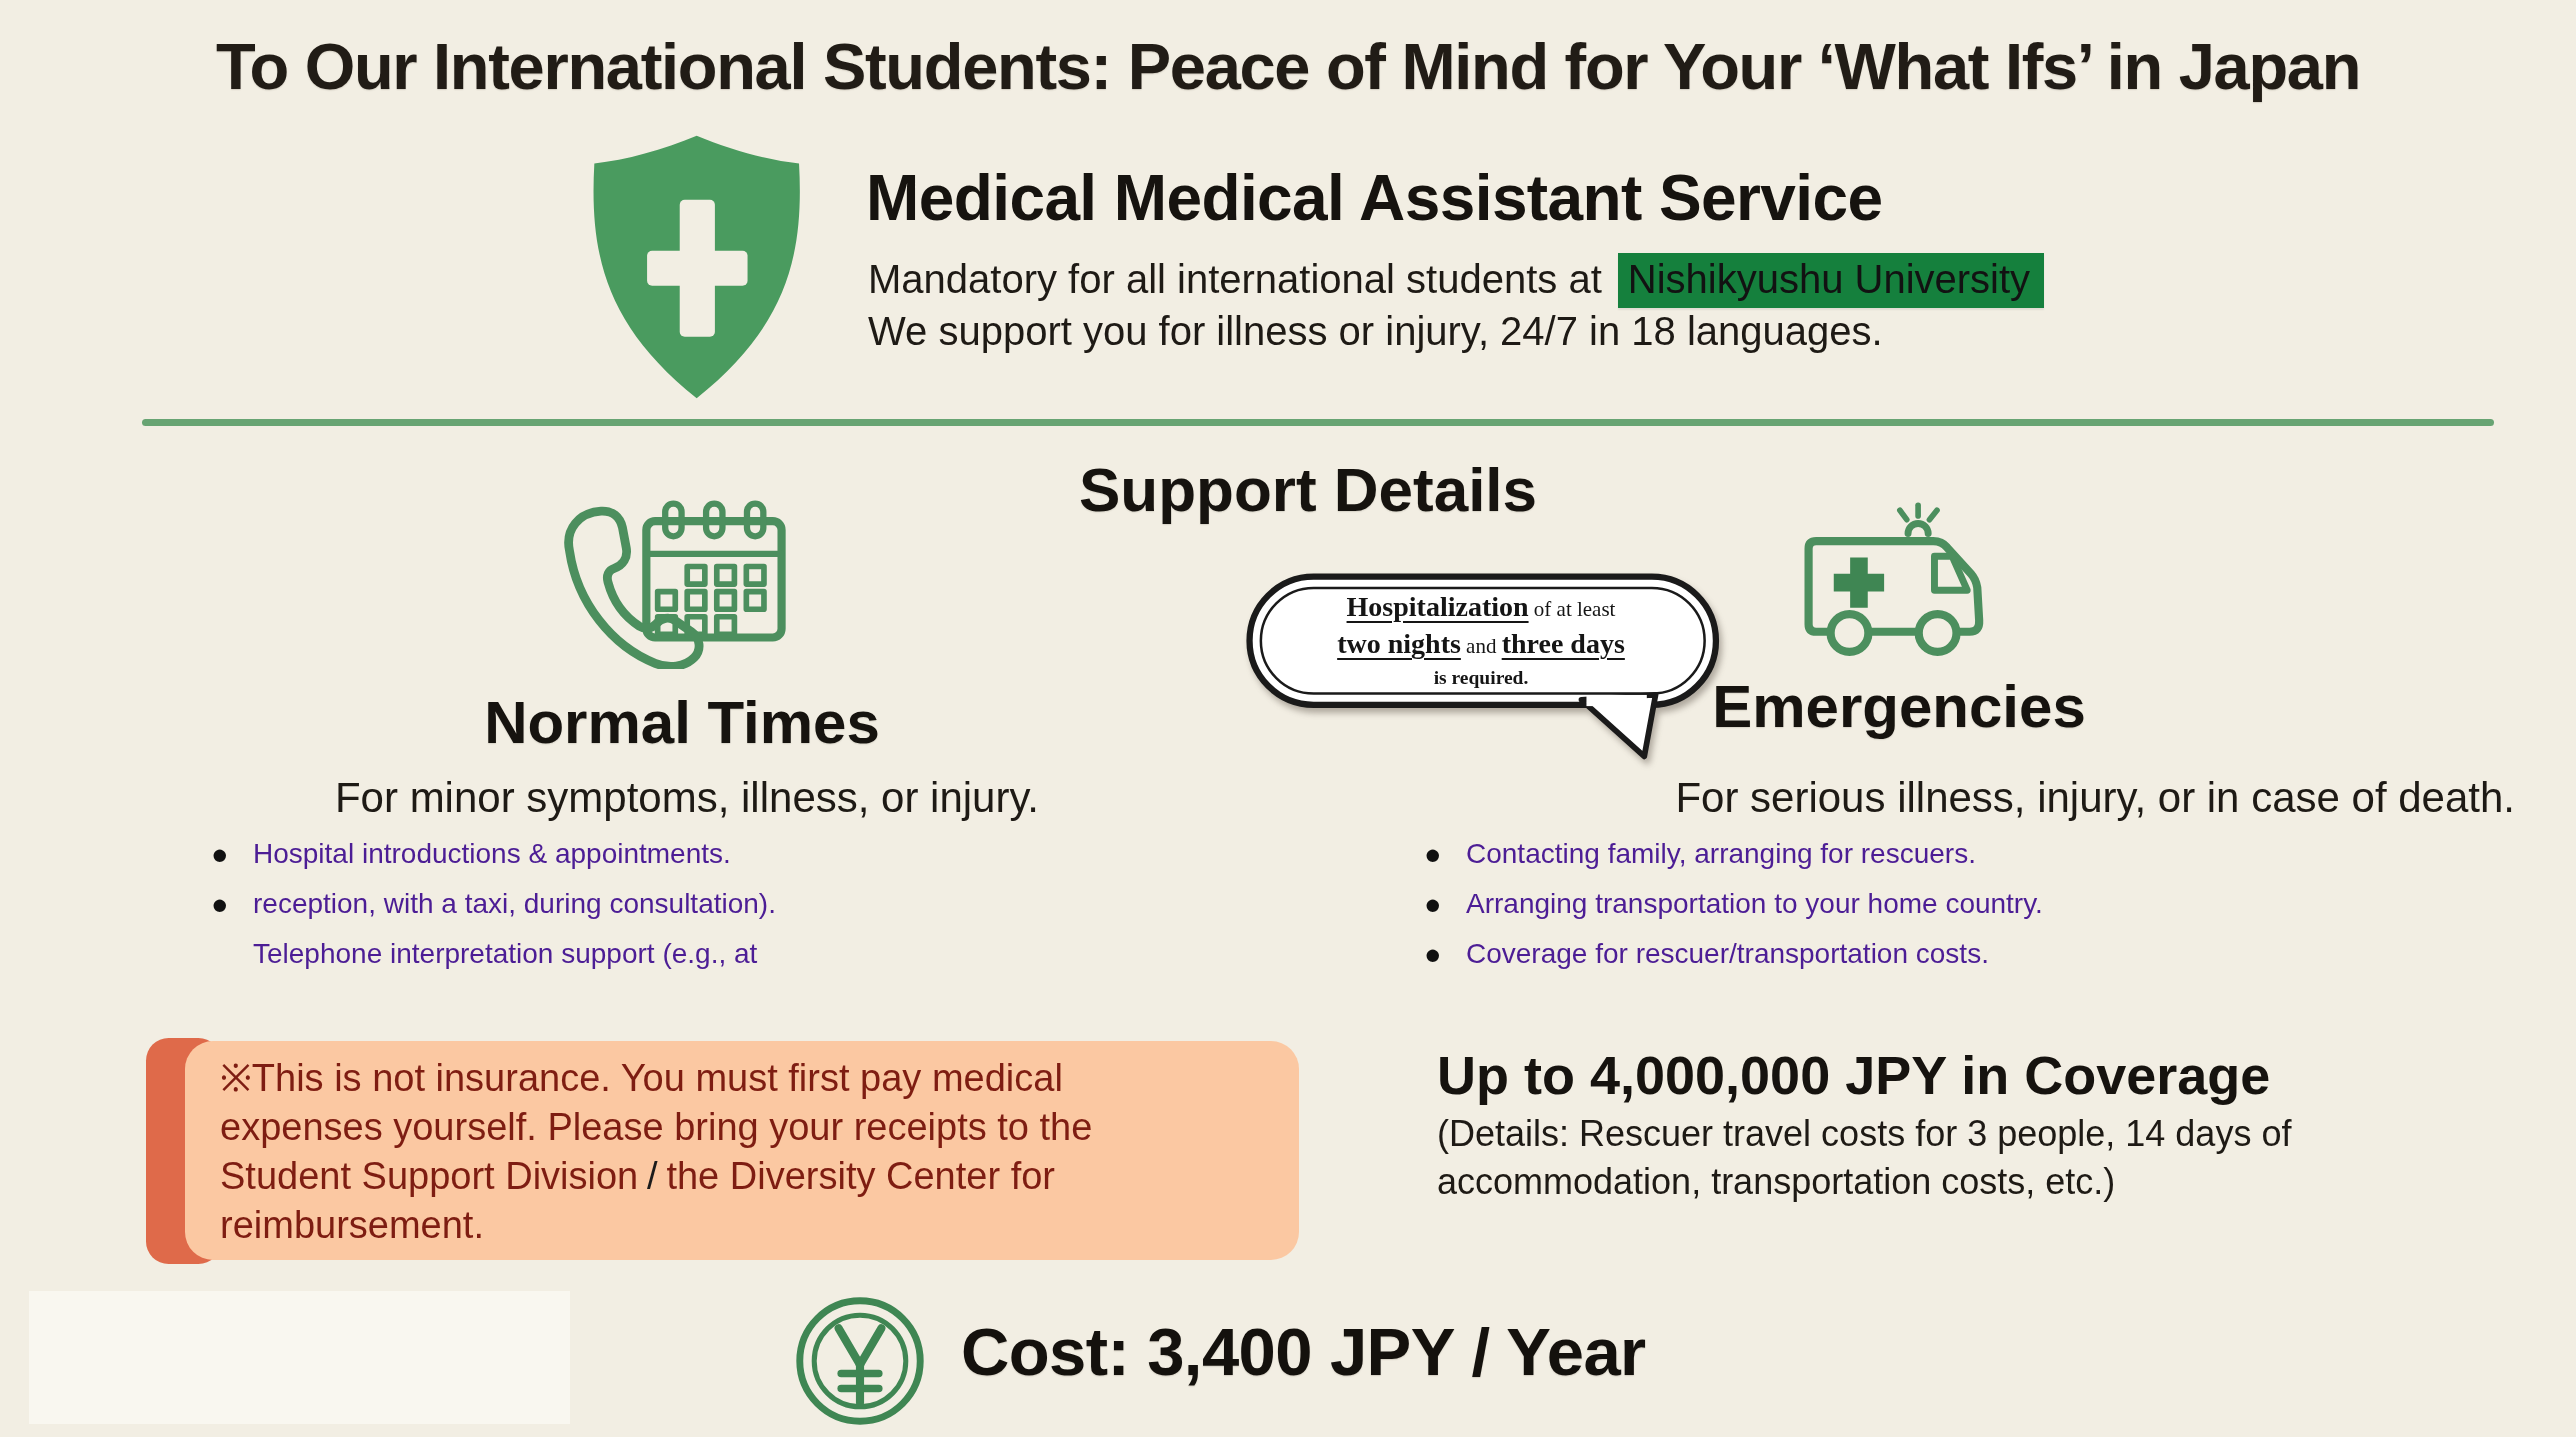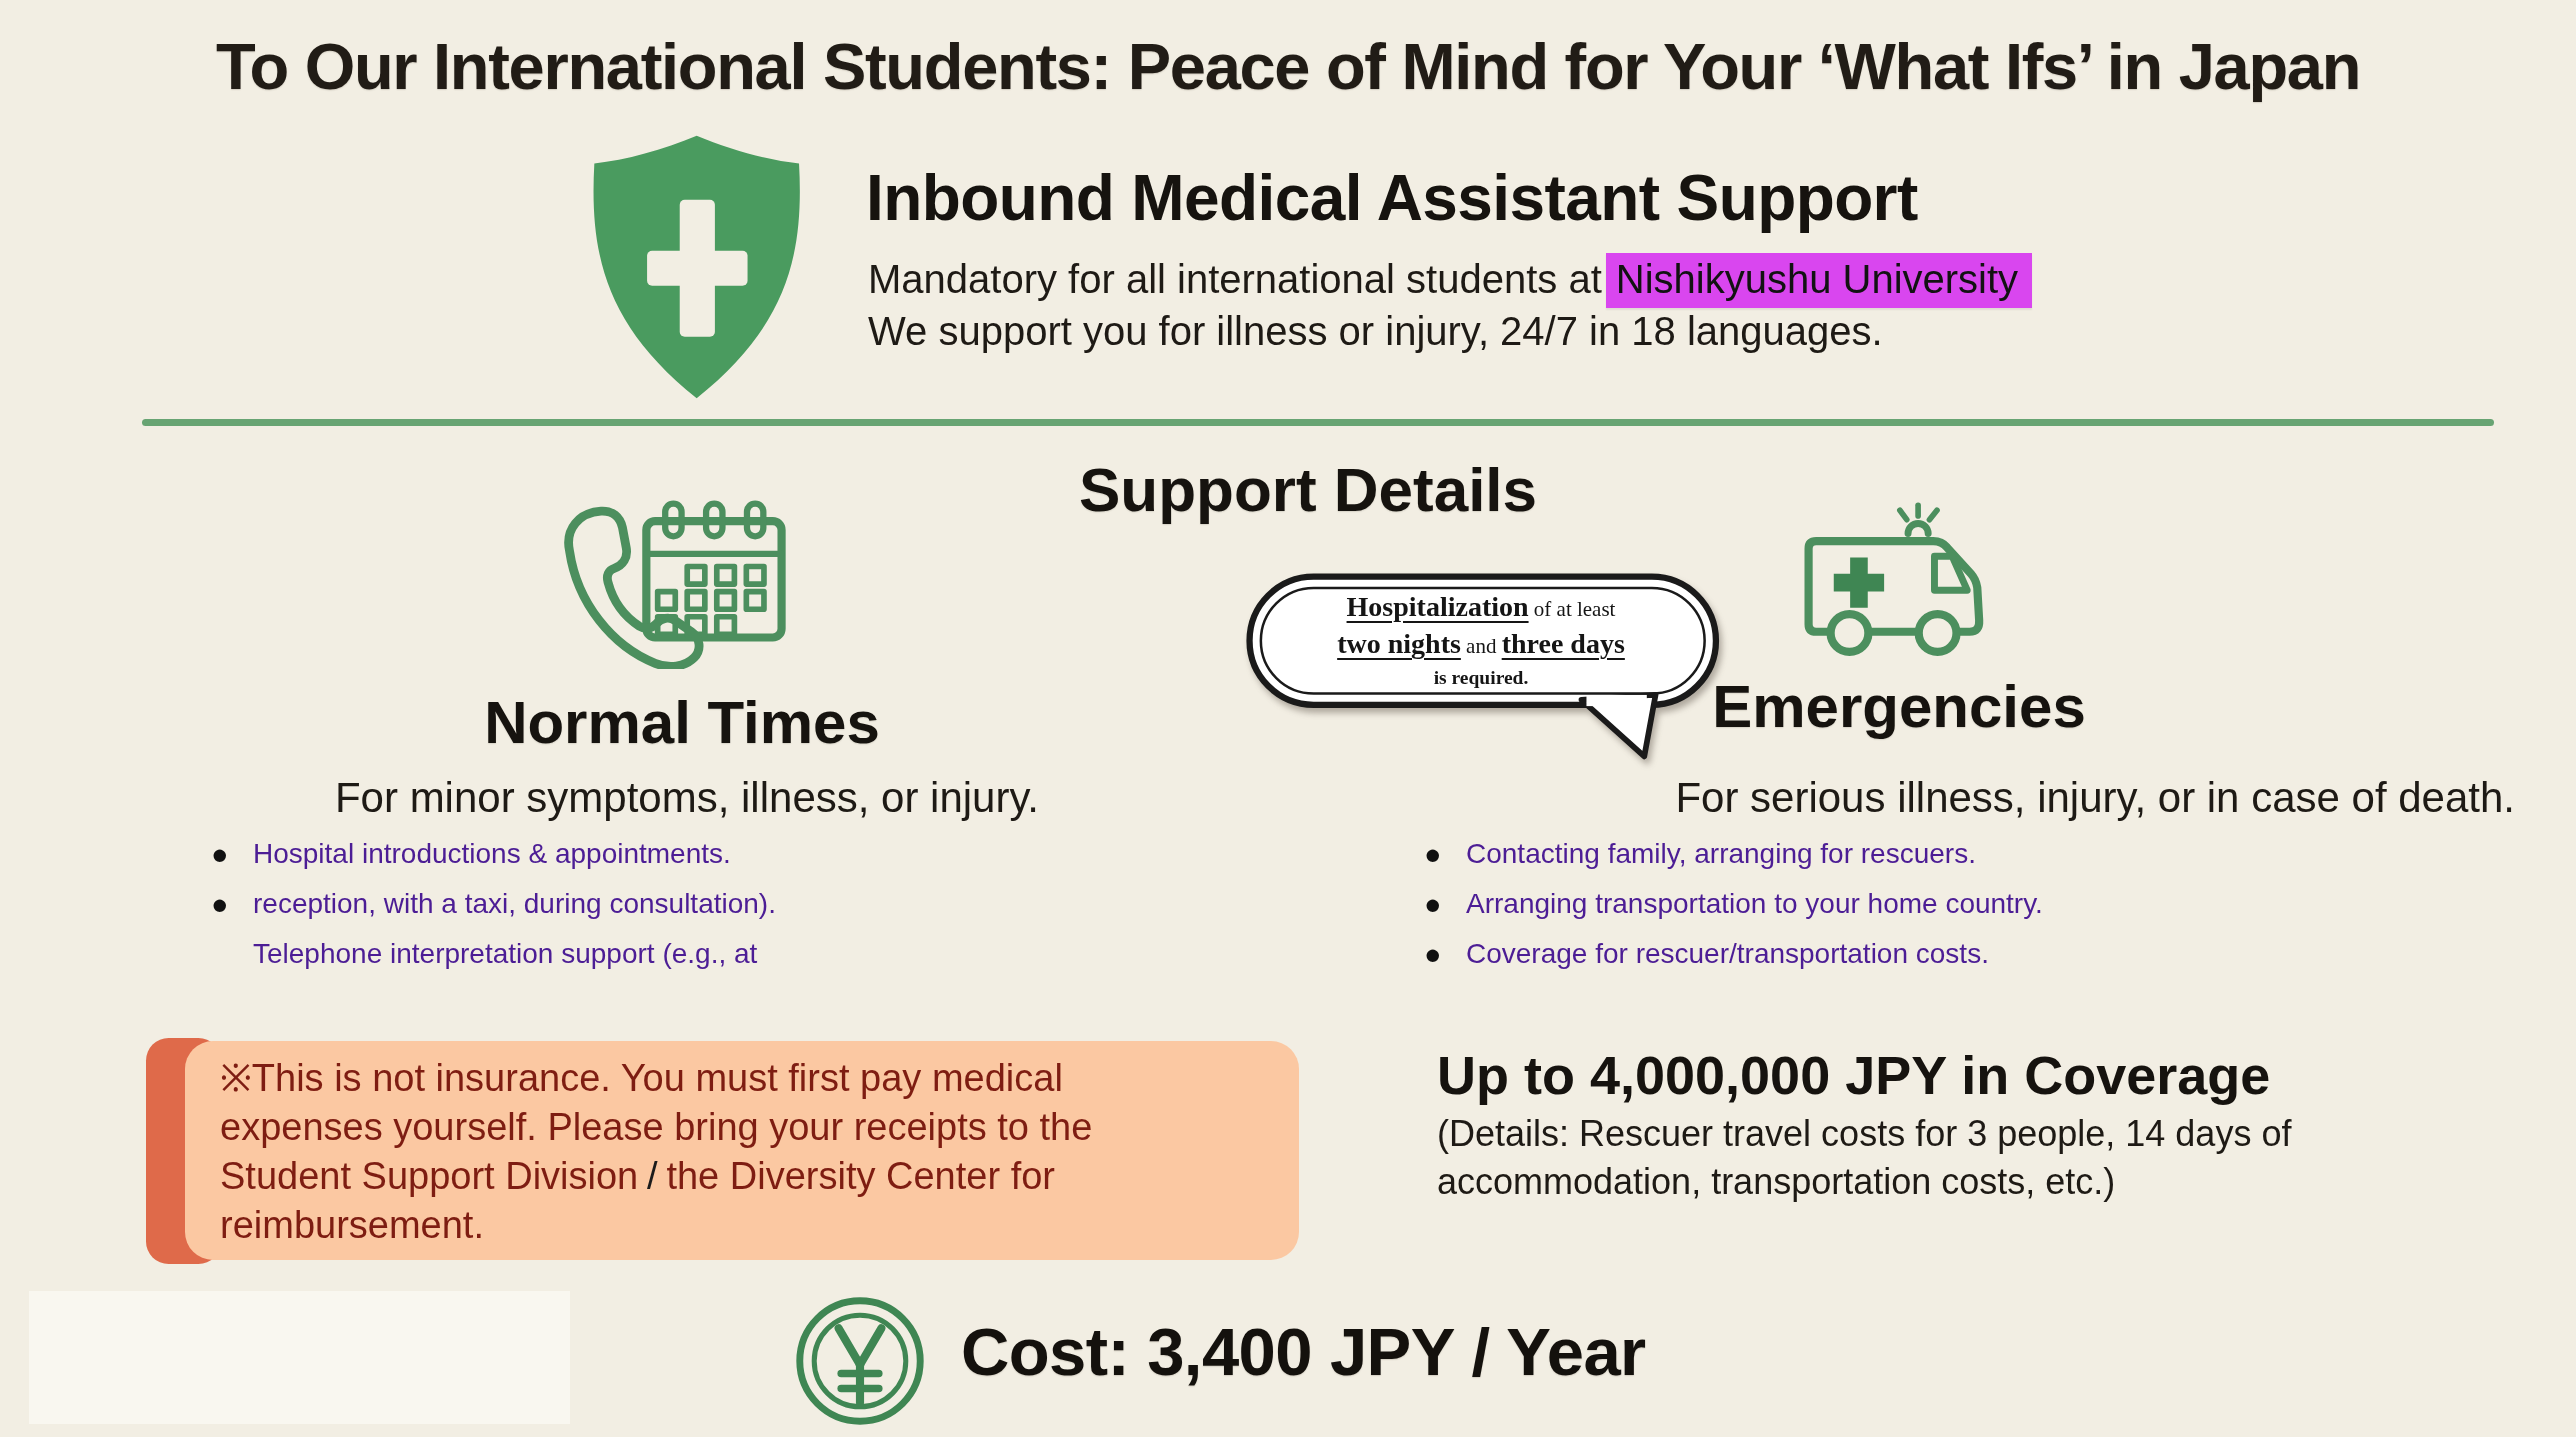--- a/index.html
+++ b/index.html
@@ -13,22 +13,22 @@
   .abs{position:absolute;}
 
   .title{left:0;top:29px;width:2576px;text-align:center;font-size:65px;font-weight:700;
          letter-spacing:-1.3px;color:#211c16;text-shadow:0 1.3px 1.3px rgba(70,60,45,.18);}
 
   .shield-svg{left:579px;top:132px;}
   .svc-head{left:866px;top:161px;font-size:64px;font-weight:700;letter-spacing:-0.6px;color:#16130f;}
   .svc-line{left:868px;font-size:40px;color:#1e1a15;}
   .svc-l1{top:253px;}
   .svc-l2{top:309px;}
-  .uni-patch{display:inline-block;background:#d946ef;color:#121212;padding:3.8px 14px 6.3px 10px;
-             margin-left:4px;box-shadow:0 1.9px 1.3px rgba(0,0,0,.07);}
+  .uni-patch{display:inline-block;background:#15803d;color:#121212;padding:3.8px 14px 6.3px 10px;
+             margin-left:16px;box-shadow:0 1.9px 1.3px rgba(0,0,0,.07);}
 
   .divider{left:142px;top:419px;width:2352px;height:7px;background:#68a473;border-radius:3.8px;}
 
   .support-head{left:40px;top:454px;width:2536px;text-align:center;font-size:62px;font-weight:700;
                 color:#16130f;text-shadow:0 1.3px 1.3px rgba(70,60,45,.15);}
 
   .phone-svg{left:552px;top:496px;}
   .amb-svg{left:1796px;top:497px;}
 
   .sec-title{font-size:60px;font-weight:700;color:#16130f;text-shadow:0 1.3px 1.3px rgba(70,60,45,.15);}
@@ -77,21 +77,21 @@
 <div class="canvas">
 
   <div class="abs title">To Our International Students: Peace of Mind for Your ‘What Ifs’ in Japan</div>
 
   <svg class="abs shield-svg" width="236" height="270" viewBox="0 0 375 430">
     <path d="M187 6 C 240 28 300 45 350 50 C 358 195 332 308 187 424 C 42 308 16 195 24 50 C 74 45 134 28 187 6 Z" fill="#4a9b5f"></path>
     <rect x="160" y="108" width="56" height="218" rx="8" fill="#f2eee3"></rect>
     <rect x="108" y="189" width="160" height="56" rx="8" fill="#f2eee3"></rect>
   </svg>
 
-  <div class="abs svc-head">Inbound Medical Assistant Support</div>
+  <div class="abs svc-head">Medical Medical Assistant Service</div>
   <div class="abs svc-line svc-l1">
     <span>Mandatory for all international students at</span><span class="uni-patch">Nishikyushu University</span>
   </div>
   <div class="abs svc-line svc-l2">We support you for illness or injury, 24/7 in 18 languages.</div>
 
   <div class="abs divider"></div>
 
   <div class="abs support-head">Support Details</div>
 
   <svg class="abs phone-svg" width="239" height="173" viewBox="0 0 380 275">

